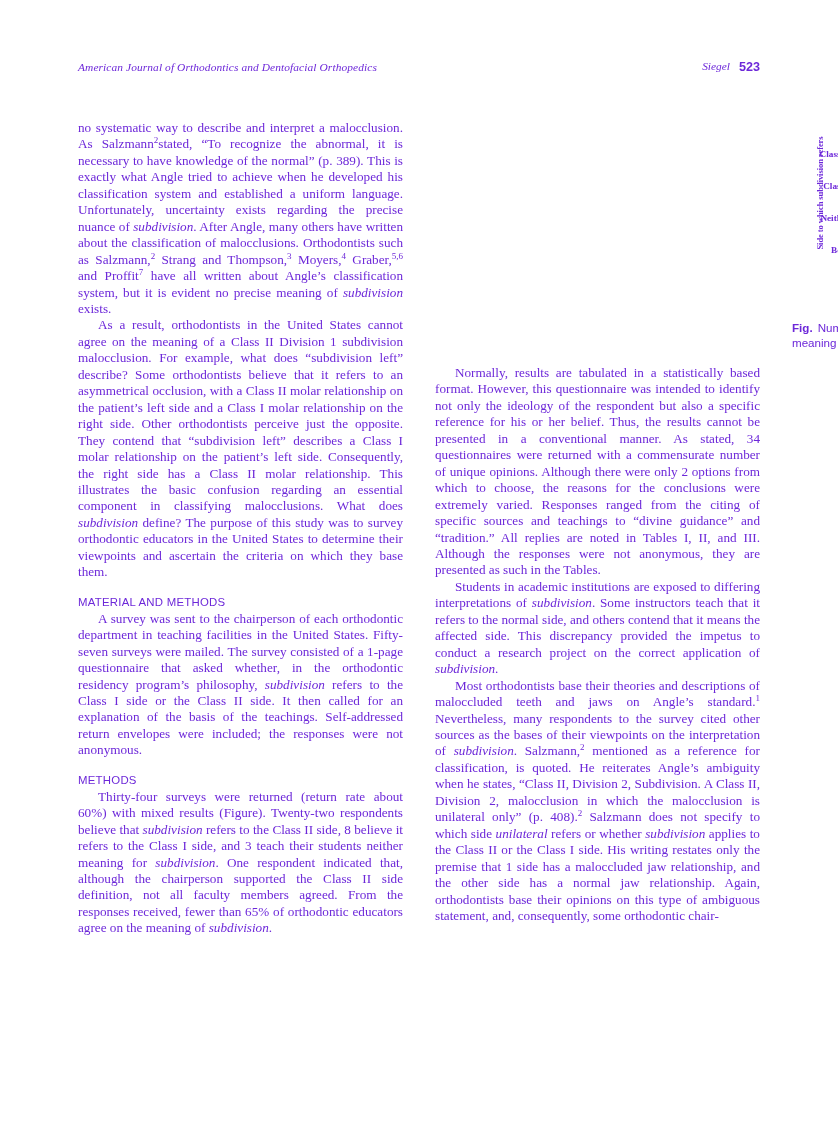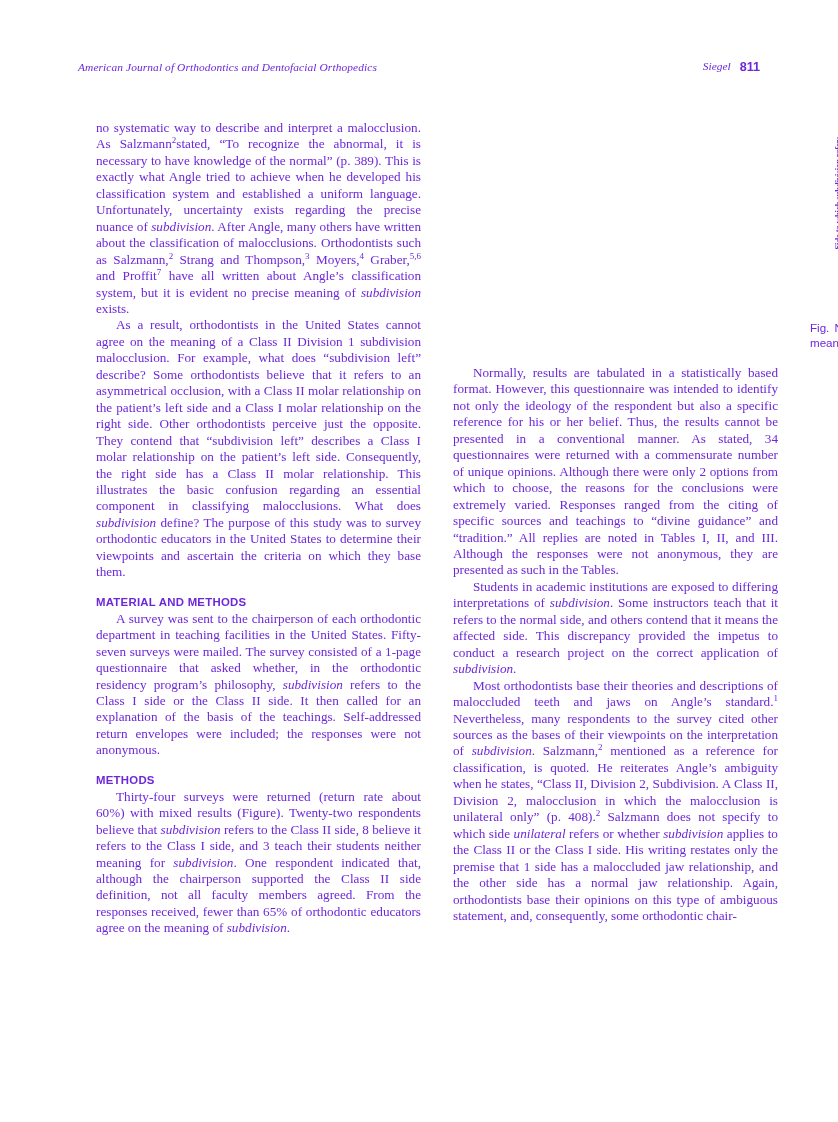--- a/index.html
+++ b/index.html
@@ -57,40 +57,39 @@
     position: absolute;
     left: 78px;
     top: 120px;
     width: 682px;
     height: 950px;
   }
   .col {
     position: absolute;
     top: 0;
     width: 325px;
-    margin-left: 18px;
   }
   .col-left  { left: 0; }
   .col-right { left: 357px; }
 
   p.body {
     margin: 0;
     text-align: justify;
     text-justify: inter-word;
     font-size: 13.2px;
     line-height: 16.45px;
     text-indent: 20px;
     hyphens: manual;
   }
   p.body.noindent { text-indent: 0; }
   p.body + p.body { margin-top: 0; }
 
   h2.section {
     font-family: "Liberation Sans", sans-serif;
-    font-weight: bold;
+    font-weight: normal;
     font-size: 11.4px;
     letter-spacing: 0.25px;
     margin: 15px 0 3px 0;
   }
 
   em { font-style: italic; }
   sup {
     font-size: 9px;
     vertical-align: super;
     line-height: 0;
@@ -137,34 +136,34 @@
     white-space: nowrap;
     transform: translateY(-50%);
   }
   .fig-caption {
     margin-top: 16px;
     font-family: "Liberation Sans", sans-serif;
     font-size: 11.6px;
     line-height: 14.6px;
     text-align: justify;
   }
-  .fig-caption b { font-weight: normal; }
+  .fig-caption b { font-weight: bold; }
 </style>
 </head>
 <body>
 
 <div class="page">
 
   <div class="running-head">
     <div>
       <div class="rh-left">American Journal of Orthodontics and Dentofacial Orthopedics</div>
     </div>
     <div class="rh-right">
       <span class="rh-author">Siegel</span>
-      <span class="rh-page">811</span>
+      <span class="rh-page">523</span>
     </div>
   </div>
 
   <div class="columns">
 
     <div class="col col-left">
       <p class="body noindent">no systematic way to describe and interpret a malocclusion. As Salzmann<sup>2</sup>stated, “To recognize the abnormal, it is necessary to have knowledge of the normal” (p. 389). This is exactly what Angle tried to achieve when he developed his classification system and established a uniform language. Unfortunately, uncertainty exists regarding the precise nuance of <em>subdivision</em>. After Angle, many others have written about the classification of malocclusions. Orthodontists such as Salzmann,<sup>2</sup> Strang and Thompson,<sup>3</sup> Moyers,<sup>4</sup> Graber,<sup>5,6</sup> and Proffit<sup>7</sup> have all written about Angle’s classification system, but it is evident no precise meaning of <em>subdivision</em> exists.</p>
       <p class="body">As a result, orthodontists in the United States cannot agree on the meaning of a Class II Division 1 subdivision malocclusion. For example, what does “subdivision left” describe? Some orthodontists believe that it refers to an asymmetrical occlusion, with a Class II molar relationship on the patient’s left side and a Class I molar relationship on the right side. Other orthodontists perceive just the opposite. They contend that “subdivision left” describes a Class I molar relationship on the patient’s left side. Consequently, the right side has a Class II molar relationship. This illustrates the basic confusion regarding an essential component in classifying malocclusions. What does <em>subdivision</em> define? The purpose of this study was to survey orthodontic educators in the United States to determine their viewpoints and ascertain the criteria on which they base them.</p>
       <h2 class="section">MATERIAL AND METHODS</h2>
       <p class="body">A survey was sent to the chairperson of each orthodontic department in teaching facilities in the United States. Fifty-seven surveys were mailed. The survey consisted of a 1-page questionnaire that asked whether, in the orthodontic residency program’s philosophy, <em>subdivision</em> refers to the Class I side or the Class II side. It then called for an explanation of the basis of the teachings. Self-addressed return envelopes were included; the responses were not anonymous.</p>

